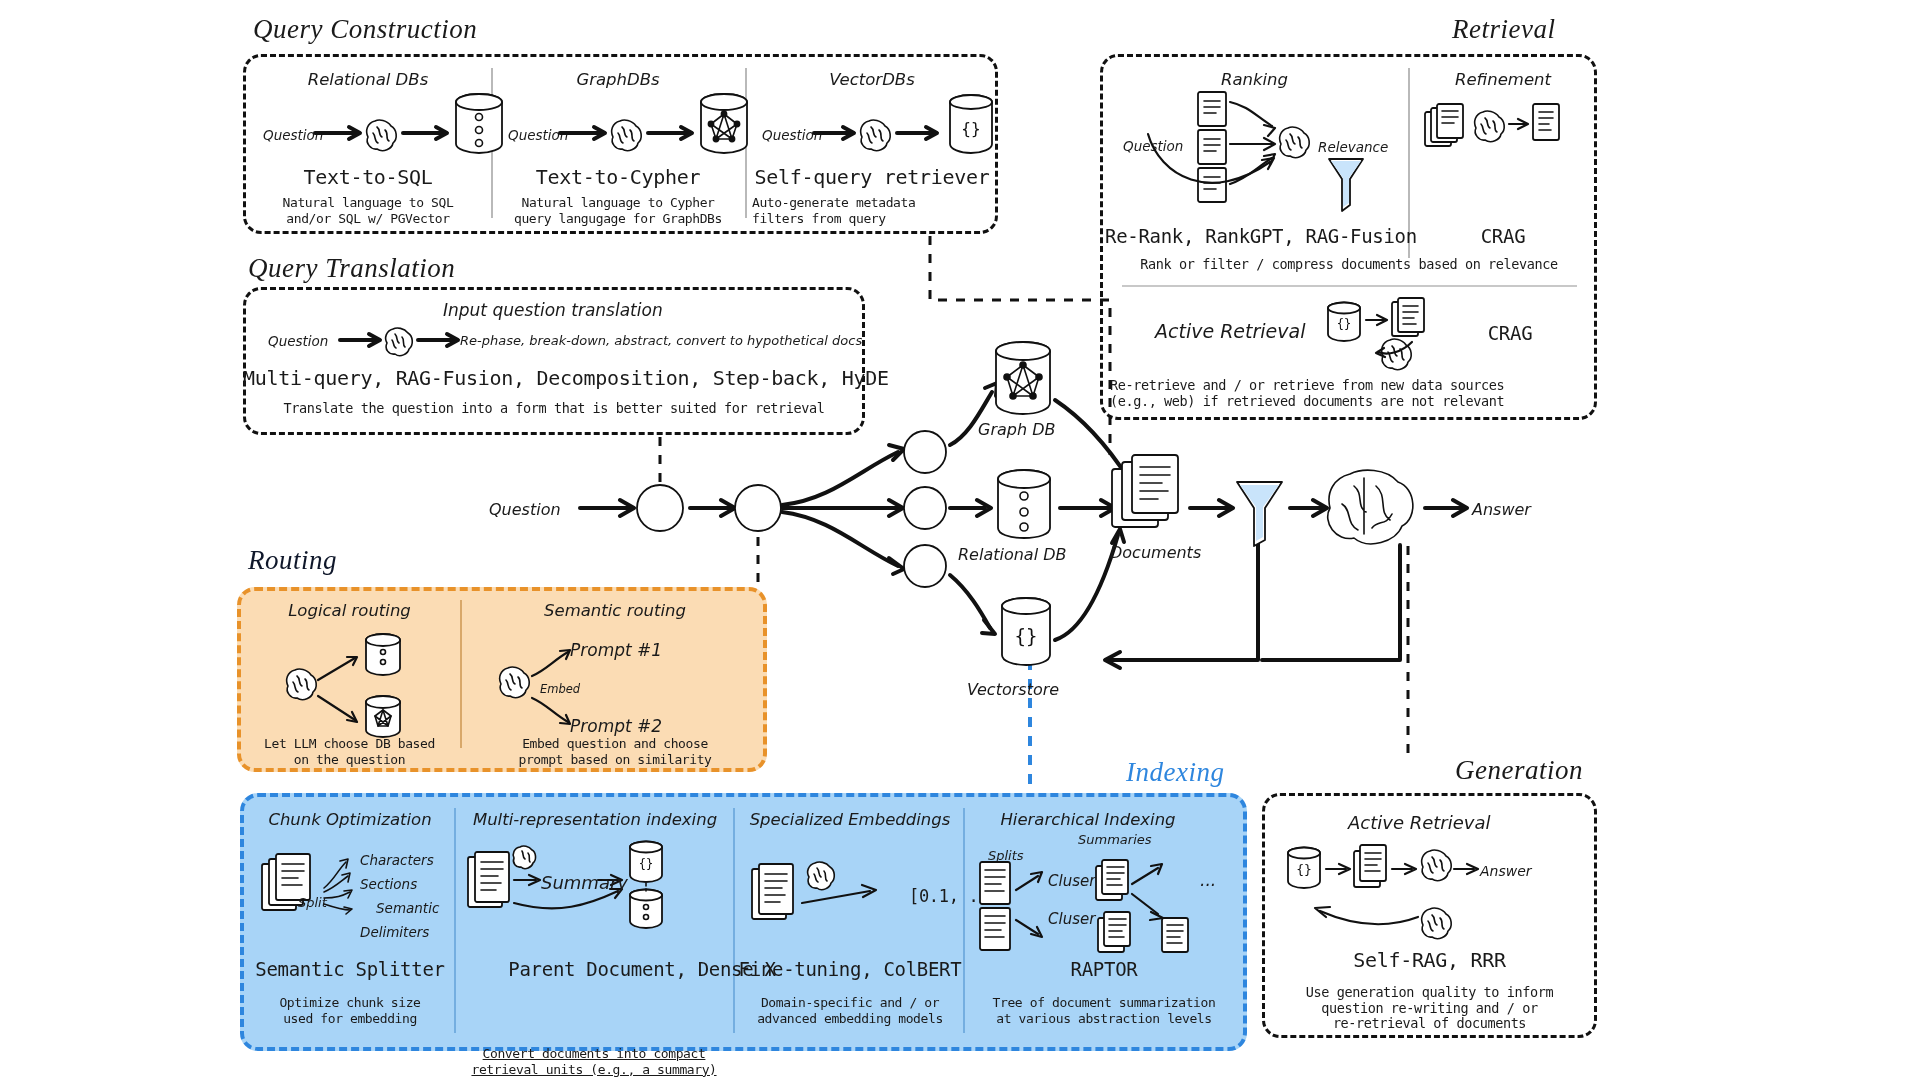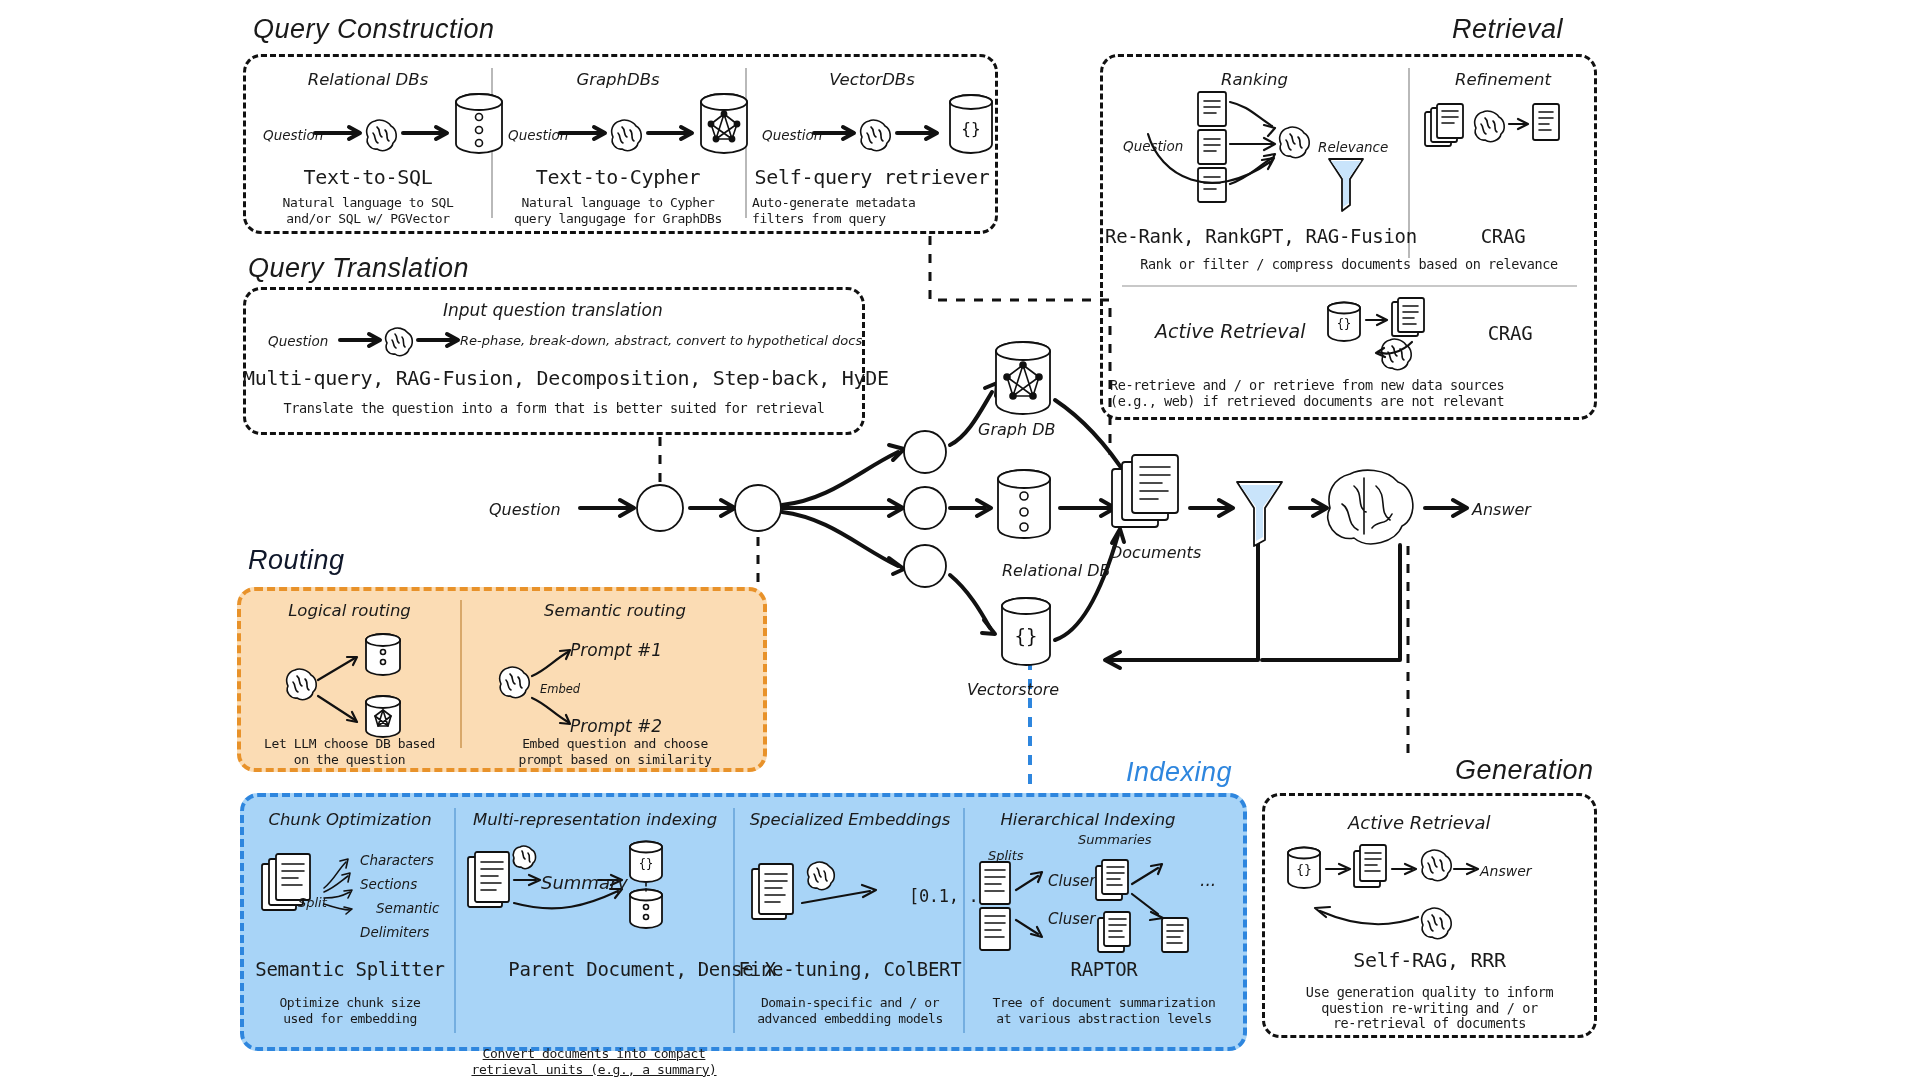--- a/index.html
+++ b/index.html
@@ -1,21 +1,21 @@
 <!DOCTYPE html>
 <html><head>
 <meta charset="utf-8">
 <style>
   * { box-sizing: border-box; margin:0; padding:0; }
   html,body { width:1920px; height:1080px; background:#fff; overflow:hidden; }
   body { font-family:"DejaVu Sans Mono", monospace; color:#1a1a1a; position:relative; }
 
   
   .sec-title{
-    position:absolute; font-family:Liberation Sans, sans-serif; font-style:italic;
+    position:absolute; font-family:Liberation Serif, serif; font-style:italic;
     font-size:27px; font-weight:400; letter-spacing:0.5px; white-space:nowrap;
   }
 
   
   .panel{ position:absolute; border-radius:18px; }
   .panel.black{ border:3.5px dashed #111; background:transparent; }
   .panel.orange{ border:4px dashed #E8922A; background:#FBDCB4; }
   .panel.blue{ border:4px dashed #2E86DE; background:#A8D4F7; }
 
   
@@ -383,21 +383,21 @@
 <div class="node-lbl" style="left:978px; top:420px;">Graph DB</div>
 
 <svg class="abs" style="left:992px; top:468px; width:64px; height:74px;">
   <ellipse class="fillw" cx="32" cy="11" rx="26" ry="9"></ellipse>
   <path class="fillw" d="M6,11 L6,60 C6,66 17,70 32,70 C47,70 58,66 58,60 L58,11" fill="#fff"></path>
   <ellipse class="fillw" cx="32" cy="11" rx="26" ry="9" fill="#fff"></ellipse>
   <circle class="stroke-thin" cx="32" cy="28" r="4"></circle>
   <circle class="stroke-thin" cx="32" cy="44" r="4"></circle>
   <circle class="stroke-thin" cx="32" cy="59" r="4"></circle>
 </svg>
-<div class="node-lbl" style="left:1002px; top:545px;margin-top:16px;">Relational DB</div>
+<div class="node-lbl" style="left:958px; top:545px;">Relational DB</div>
 
 <svg class="abs" style="left:995px; top:595px; width:62px; height:74px;">
   <ellipse class="fillw" cx="31" cy="11" rx="24" ry="8"></ellipse>
   <path class="fillw" d="M7,11 L7,60 C7,66 18,70 31,70 C44,70 55,66 55,60 L55,11" fill="#fff"></path>
   <ellipse class="fillw" cx="31" cy="11" rx="24" ry="8" fill="#fff"></ellipse>
   <text x="31" y="48" text-anchor="middle" font-family="DejaVu Sans Mono, monospace" font-size="19" fill="#111">{}</text>
 </svg>
 <div class="node-lbl" style="left:967px; top:680px;">Vectorstore</div>
 
 <svg class="abs" style="left:1112px; top:455px; width:80px; height:86px;">

